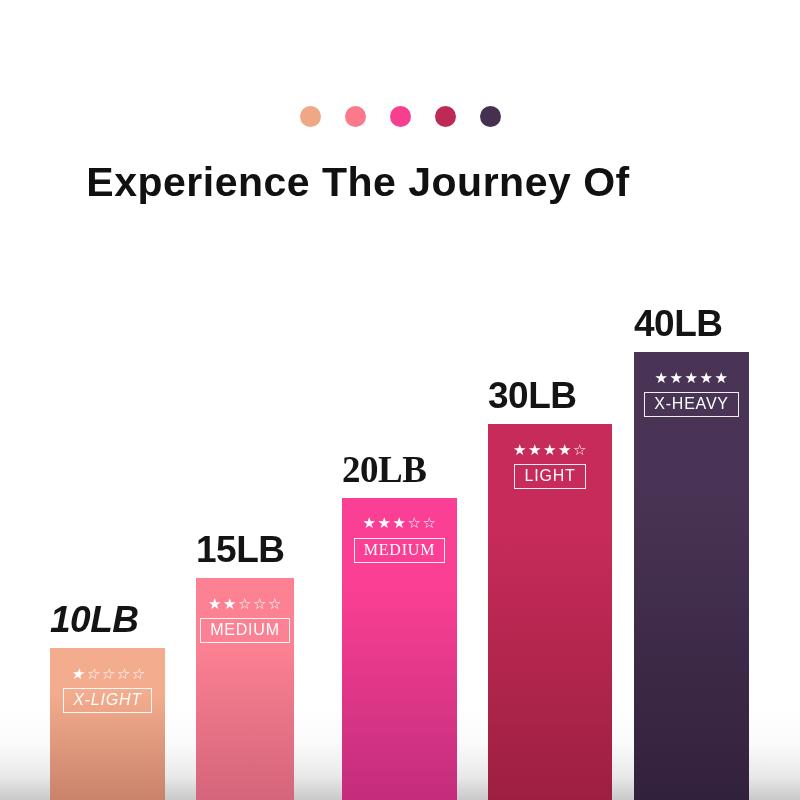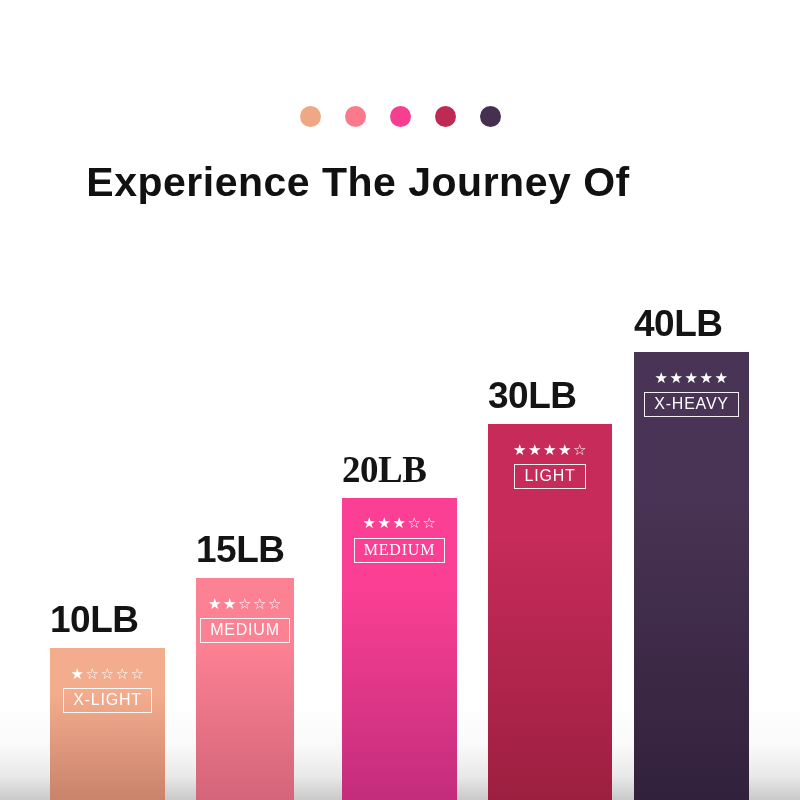--- a/index.html
+++ b/index.html
@@ -133,21 +133,21 @@
       <div class="dot" style="background: rgb(246, 63, 142);"></div>
       <div class="dot" style="background: rgb(191, 42, 85);"></div>
       <div class="dot" style="background: rgb(69, 48, 80);"></div>
     </div>
 
   <div id="headline">
     <span class="hl-line">Experience The Journey Of</span>
   </div>
 
   <div id="chart">
-      <div class="bar-group" style="left: 50px; width: 115px; height: 208px;">
+      <div class="bar-group" style="left: 50px; width: 115px; height: 208px; font-style: italic;">
         <div class="bar-weight" style="bottom: 162px;">10LB</div>
         <div class="bar" style="height: 152px; background: linear-gradient(rgb(243, 172, 141) 0%, rgb(243, 172, 141) 30%, rgb(201, 131, 107) 100%);">
           <div class="bar-badge" style="top: 18px;">
             <div class="stars">
               <span class="star">★</span>
               <span class="star">☆</span>
               <span class="star">☆</span>
               <span class="star">☆</span>
               <span class="star">☆</span>
             </div>

